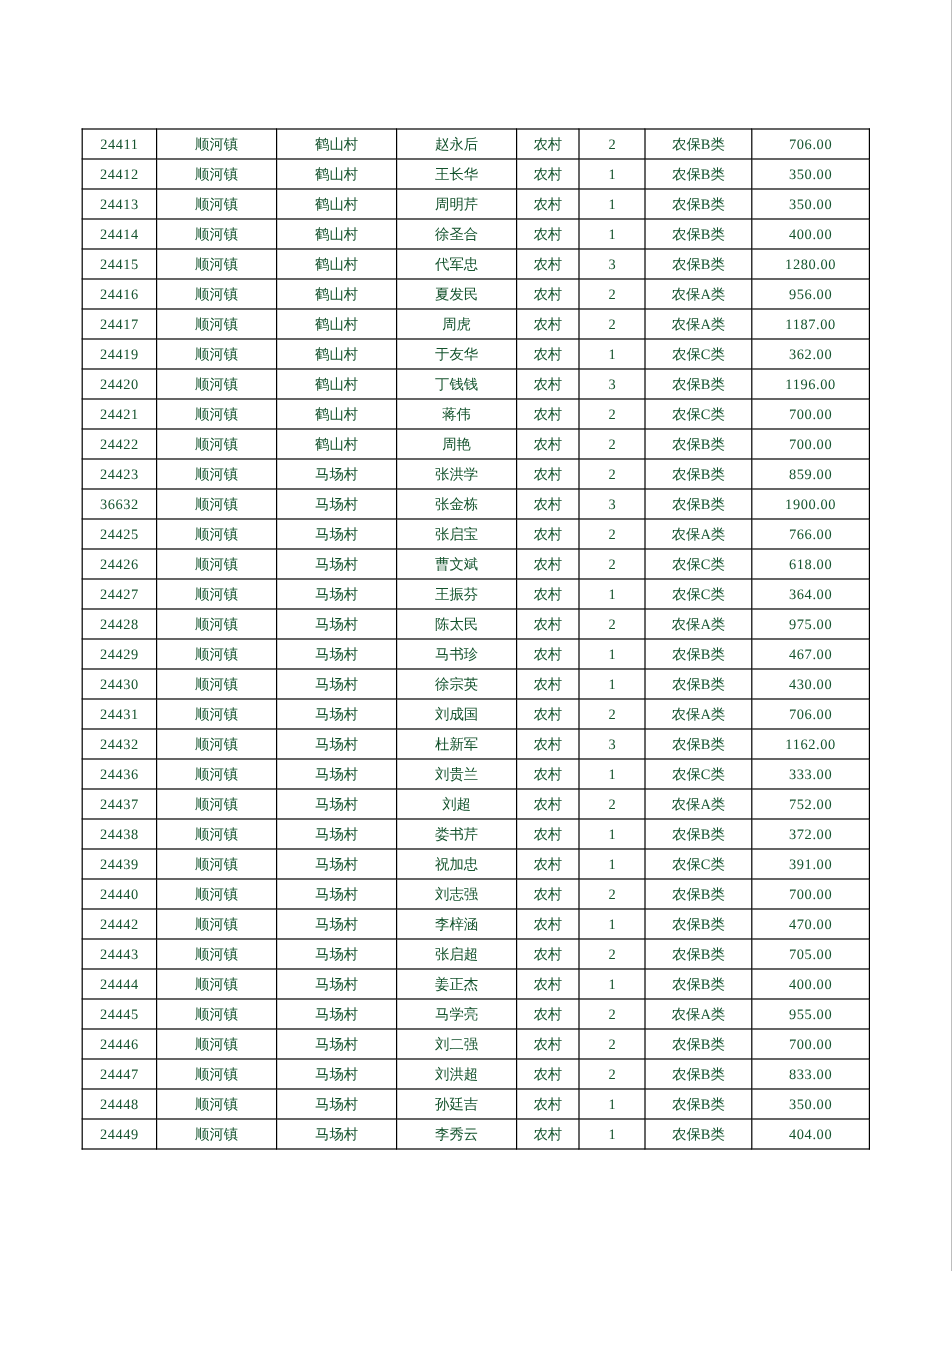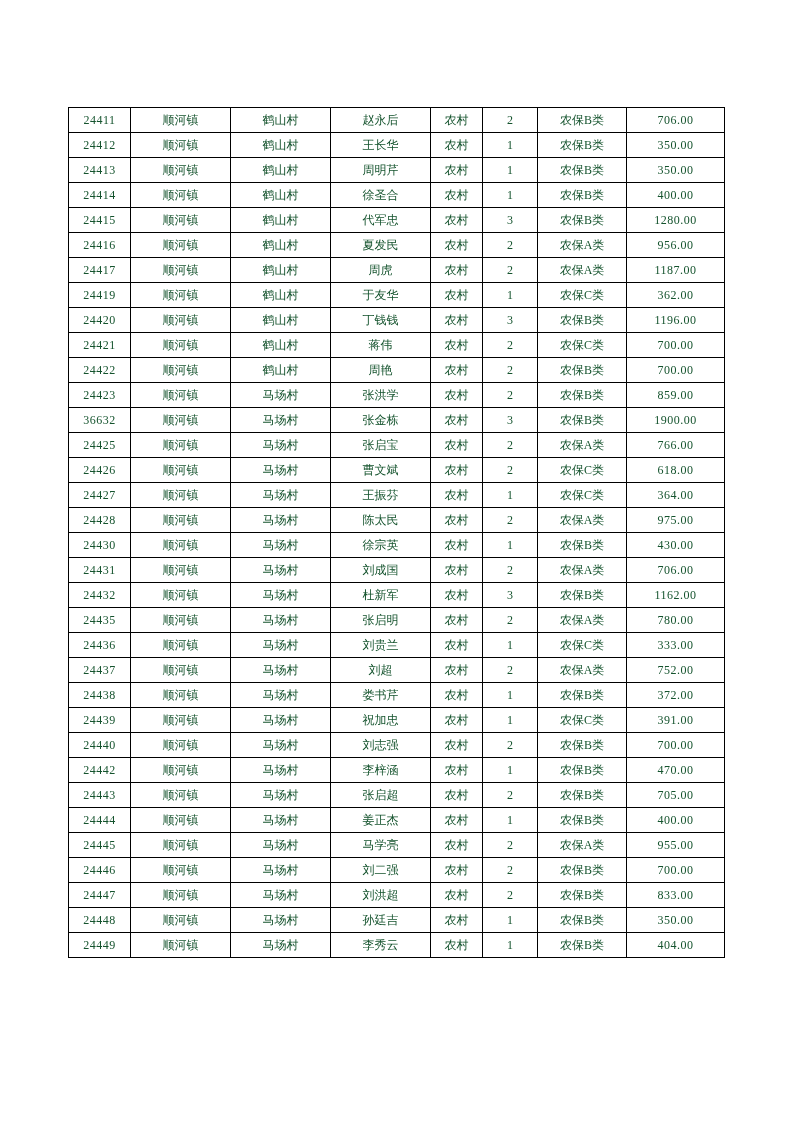--- a/index.html
+++ b/index.html
@@ -223,20 +223,30 @@
           <td class="col-0">24428</td>
           <td class="col-1">顺河镇</td>
           <td class="col-2">马场村</td>
           <td class="col-3">陈太民</td>
           <td class="col-4">农村</td>
           <td class="col-5">2</td>
           <td class="col-6">农保A类</td>
           <td class="col-7">975.00</td>
         </tr>
         <tr>
+          <td class="col-0">24429</td>
+          <td class="col-1">顺河镇</td>
+          <td class="col-2">马场村</td>
+          <td class="col-3">马书珍</td>
+          <td class="col-4">农村</td>
+          <td class="col-5">1</td>
+          <td class="col-6">农保B类</td>
+          <td class="col-7">467.00</td>
+        </tr>
+        <tr>
           <td class="col-0">24430</td>
           <td class="col-1">顺河镇</td>
           <td class="col-2">马场村</td>
           <td class="col-3">徐宗英</td>
           <td class="col-4">农村</td>
           <td class="col-5">1</td>
           <td class="col-6">农保B类</td>
           <td class="col-7">430.00</td>
         </tr>
         <tr>
@@ -251,30 +261,20 @@
         </tr>
         <tr>
           <td class="col-0">24432</td>
           <td class="col-1">顺河镇</td>
           <td class="col-2">马场村</td>
           <td class="col-3">杜新军</td>
           <td class="col-4">农村</td>
           <td class="col-5">3</td>
           <td class="col-6">农保B类</td>
           <td class="col-7">1162.00</td>
-        </tr>
-        <tr>
-          <td class="col-0">24435</td>
-          <td class="col-1">顺河镇</td>
-          <td class="col-2">马场村</td>
-          <td class="col-3">张启明</td>
-          <td class="col-4">农村</td>
-          <td class="col-5">2</td>
-          <td class="col-6">农保A类</td>
-          <td class="col-7">780.00</td>
         </tr>
         <tr>
           <td class="col-0">24436</td>
           <td class="col-1">顺河镇</td>
           <td class="col-2">马场村</td>
           <td class="col-3">刘贵兰</td>
           <td class="col-4">农村</td>
           <td class="col-5">1</td>
           <td class="col-6">农保C类</td>
           <td class="col-7">333.00</td>

